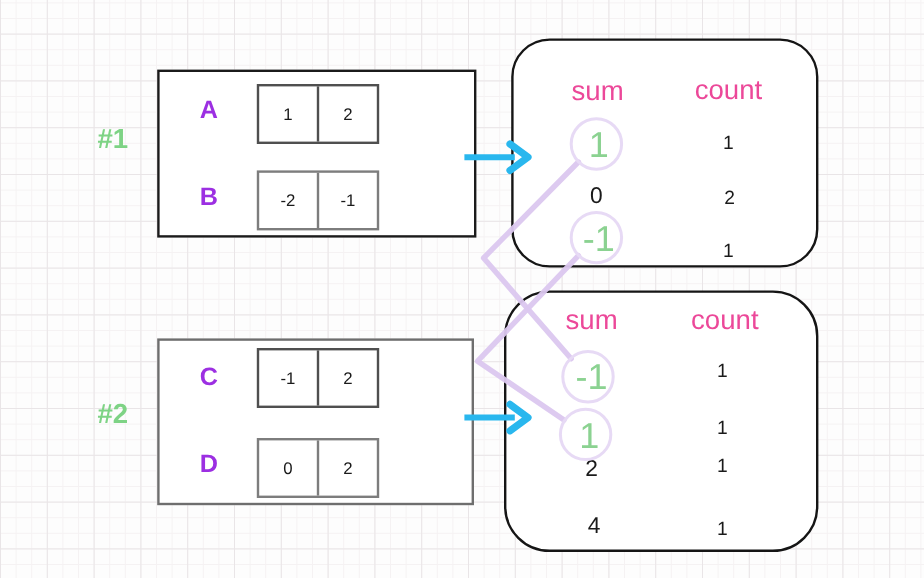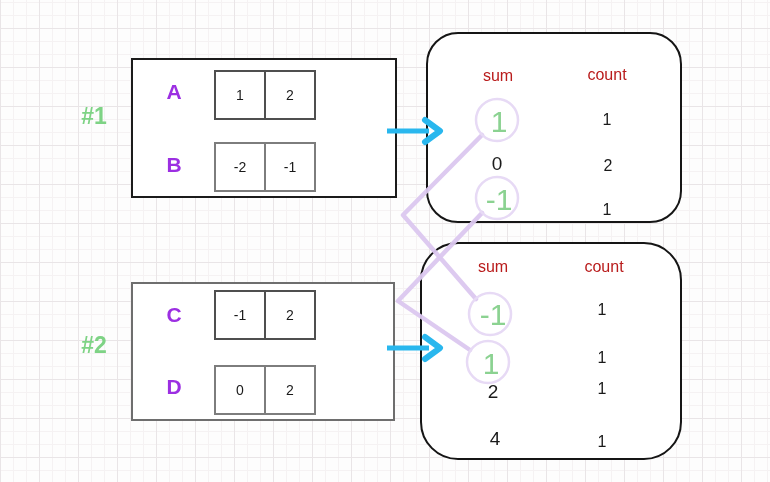--- a/index.html
+++ b/index.html
@@ -37,21 +37,21 @@
     flex:1;display:flex;align-items:center;justify-content:center;
     font-size:14px;font-weight:500;color:#1a1a1a;
   }
   .cell:last-child{border-right:none !important;}
   .result-box{
     position:absolute;background:#fff;box-sizing:border-box;
     border:2px solid #151515;
   }
   .rb1{left:426px;top:32px;width:256px;height:191px;border-radius:32px;}
   .rb2{left:420px;top:242px;width:262px;height:218px;border-radius:38px;}
-  .hdr{font-size:16px;font-weight:500;color:#b91c1c;}
+  .hdr{font-size:23px;font-weight:500;color:#ec4899;}
   .val{font-size:19px;font-weight:500;color:#1a1a1a;}
   .val-count{font-size:16px;font-weight:500;color:#1a1a1a;}
   .val-green{font-size:30px;font-weight:500;color:#8bd291;}
   .overlay{position:absolute;left:0;top:0;pointer-events:none;}
 </style>
 </head>
 <body>
 
 <div class="canvas">
 

